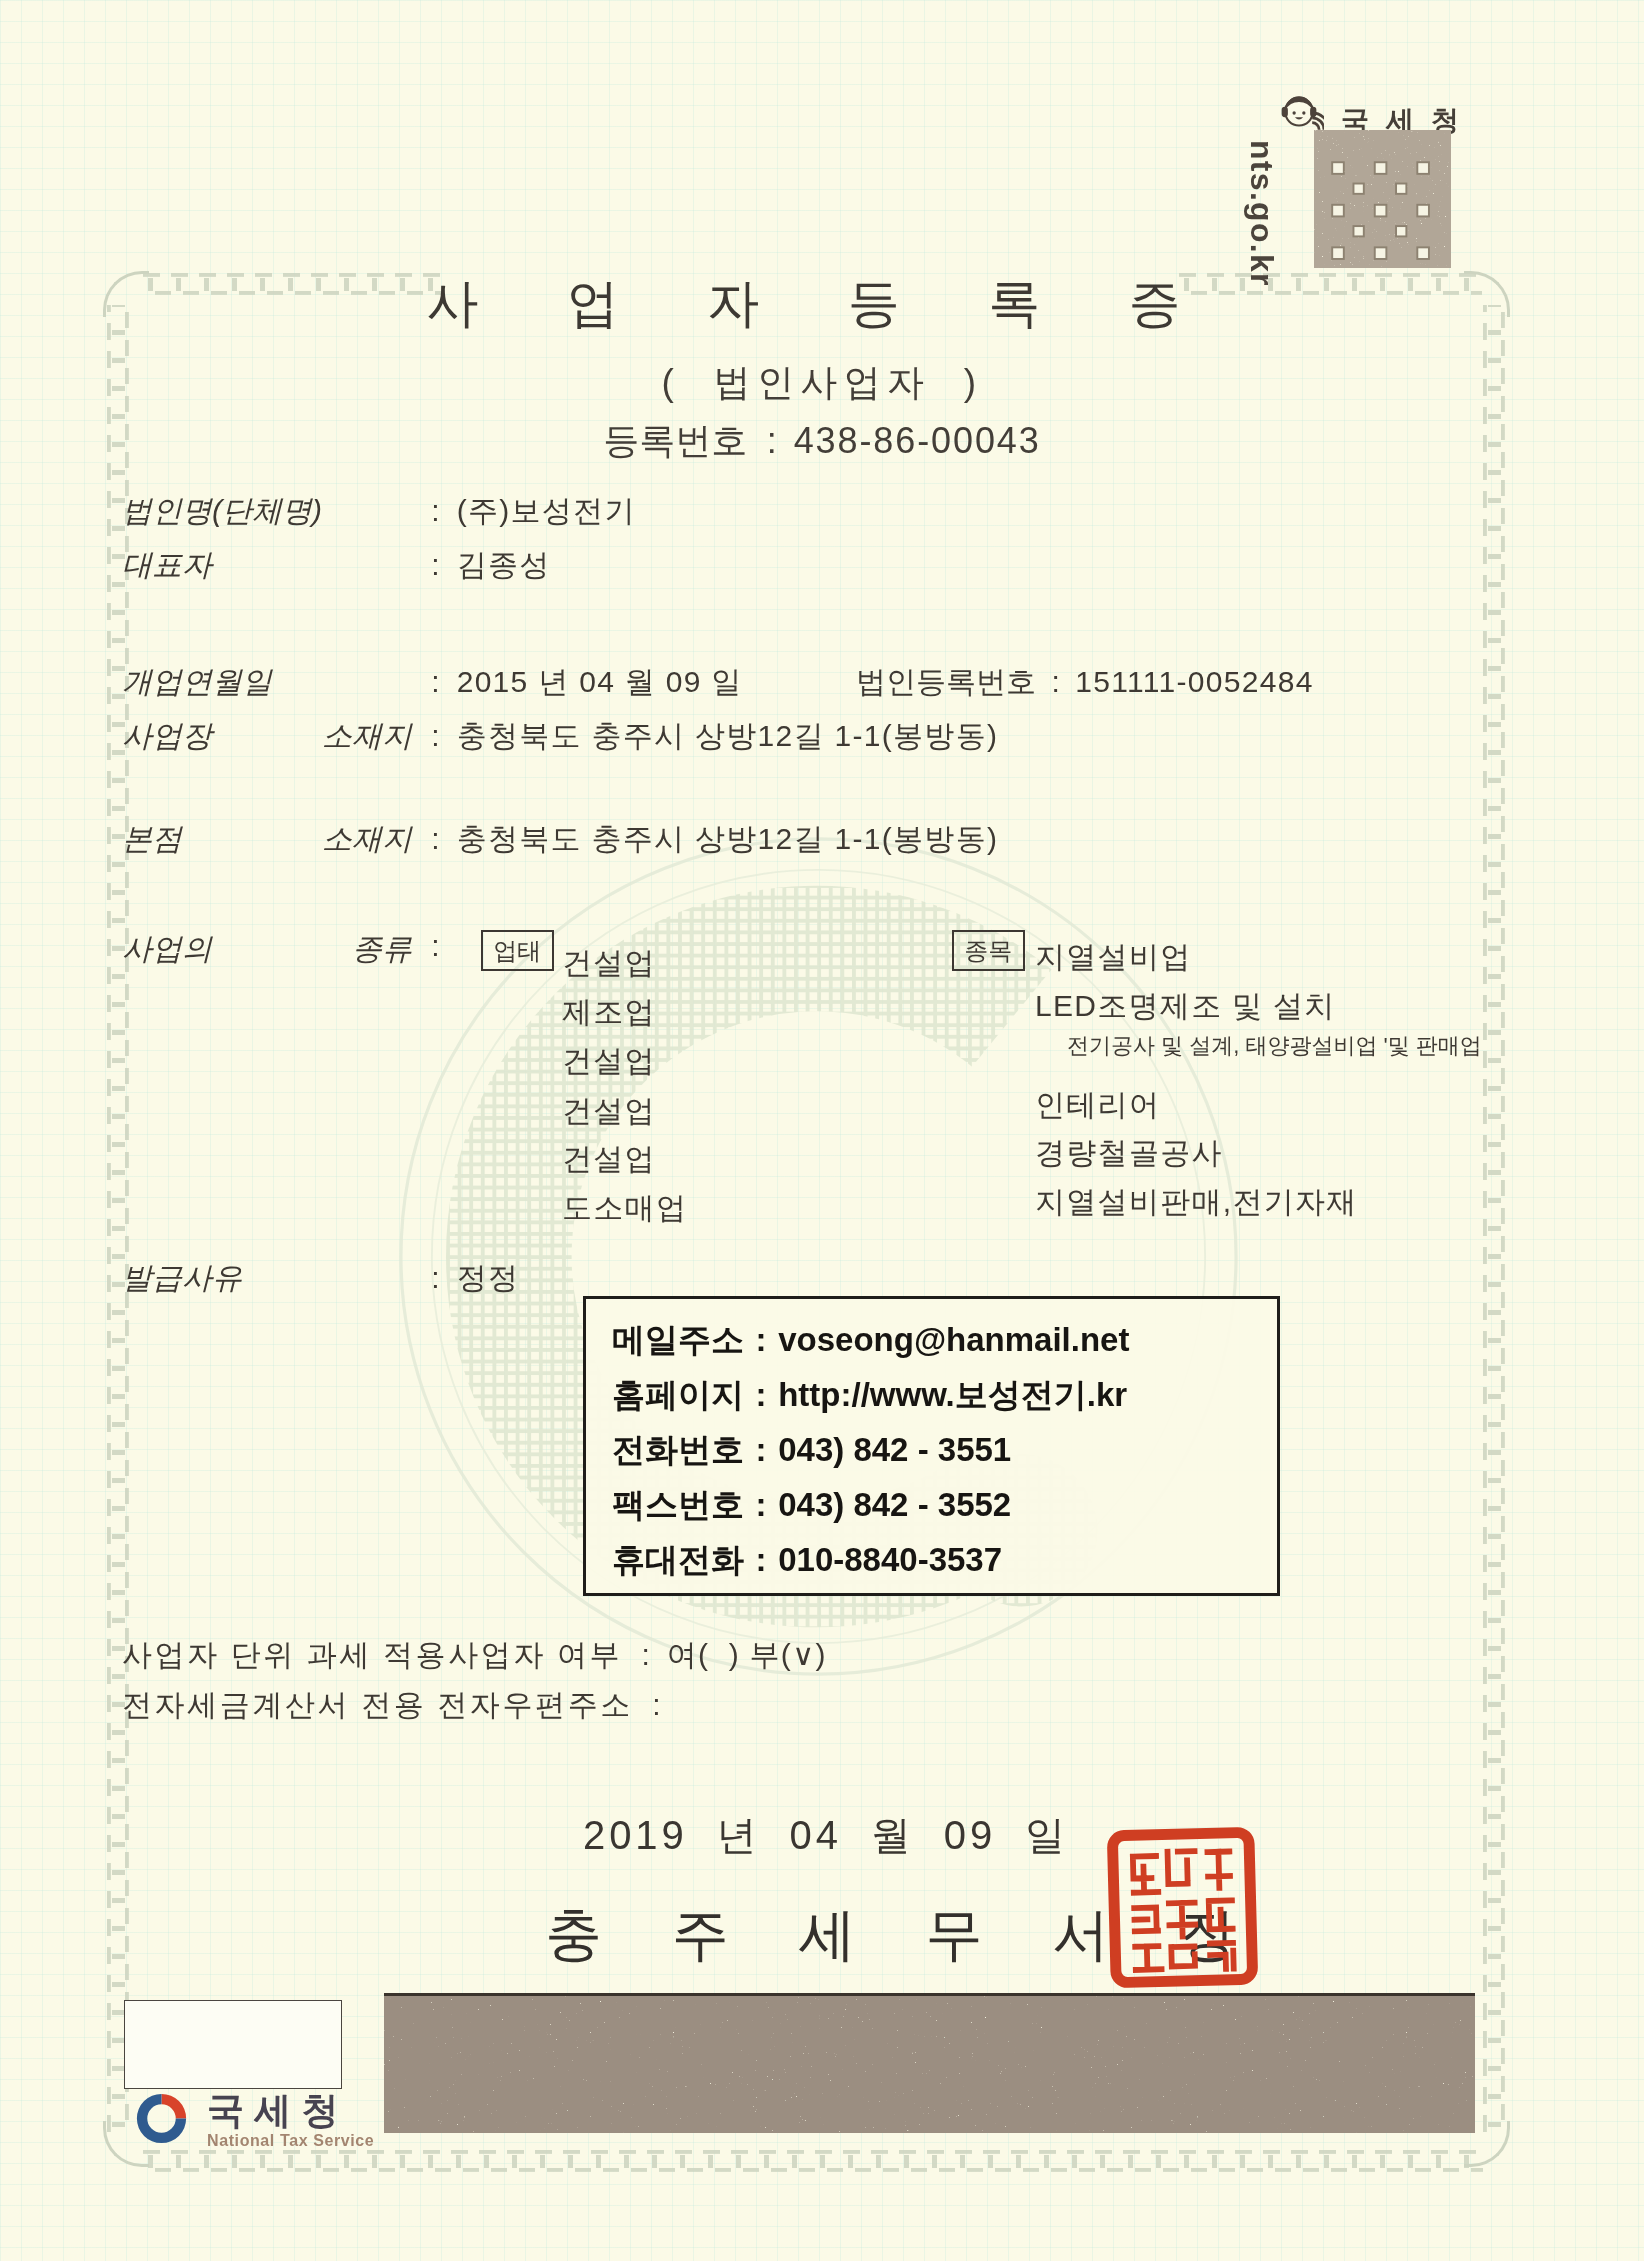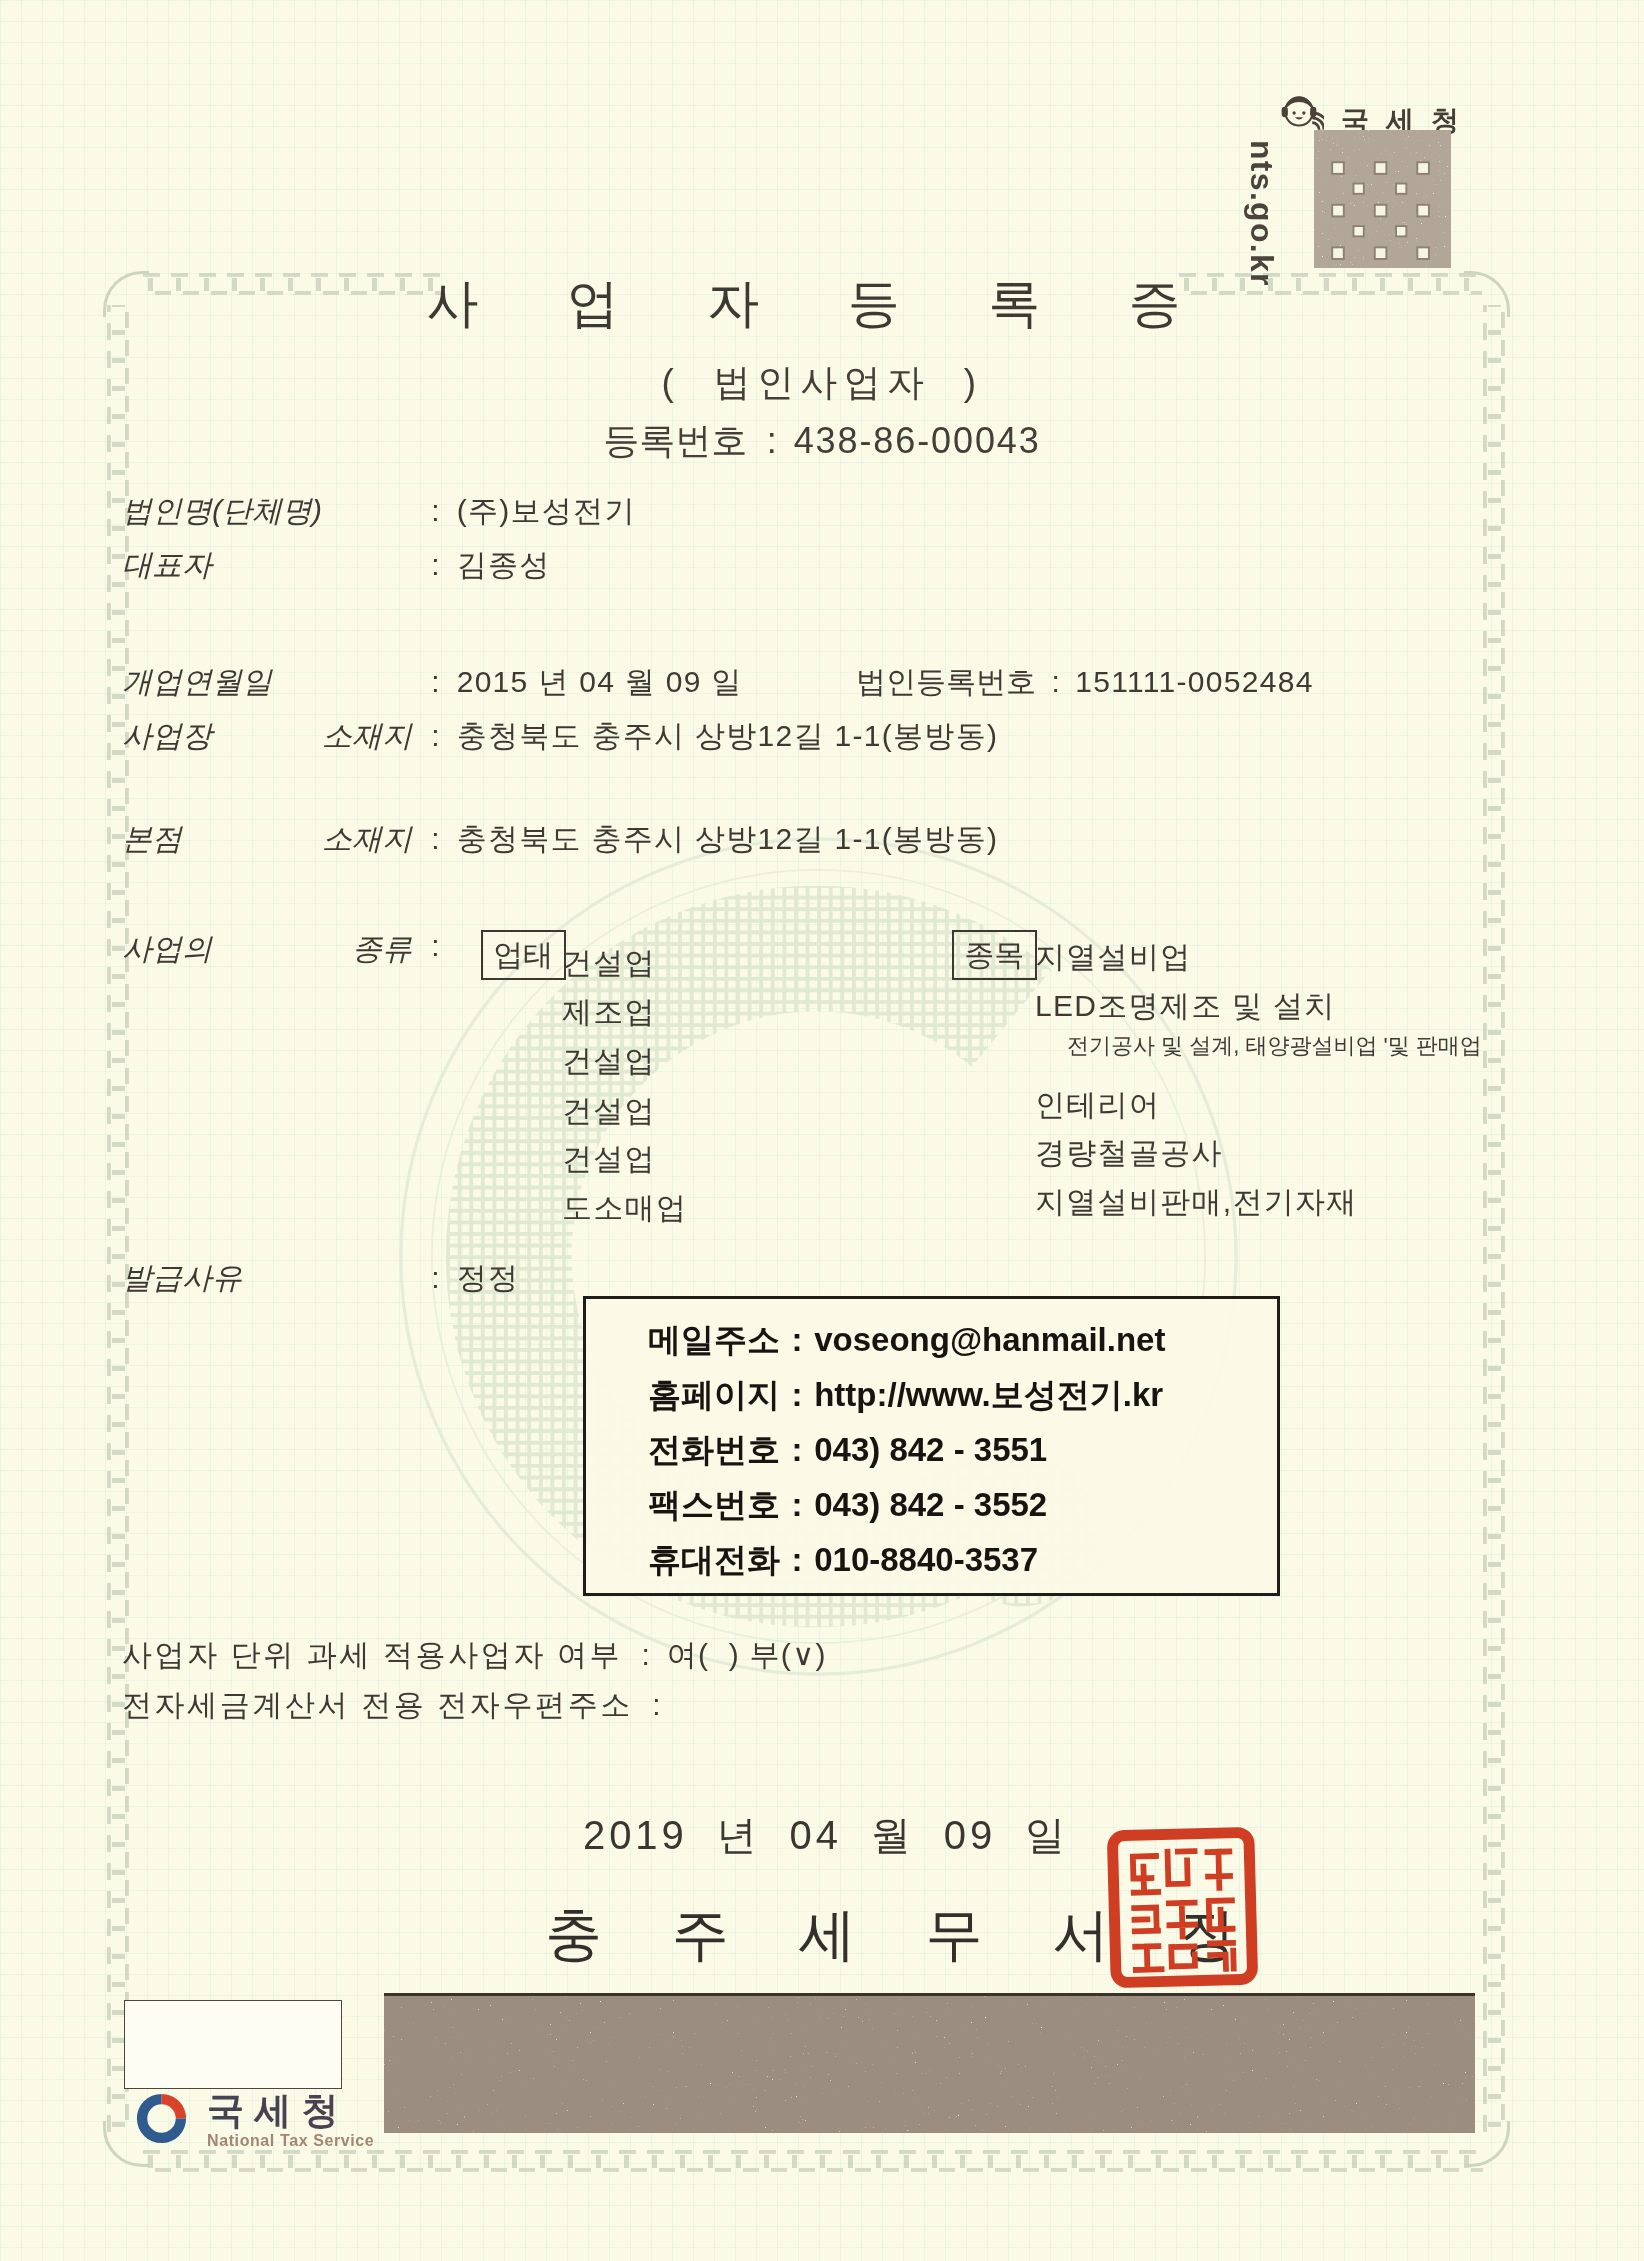--- a/index.html
+++ b/index.html
@@ -72,37 +72,37 @@
   .row-ceo{top:545px;}
   .row-open{top:662px;}
   .row-baddr{top:716px;}
   .row-haddr{top:819px;}
   .row-btype{top:929px;}
   .row-reason{top:1258px;}
   .second{position:absolute;left:734px;top:0;white-space:pre;}
   .second .colon{margin:0 15.5px;}
 
   
-  .typebox{position:absolute;font-size:30px;border:2.6px solid #3c3732;padding:2.6px 10.3px;
+  .typebox{position:absolute;font-size:24px;border:2.6px solid #3c3732;padding:2.6px 10.3px;
     white-space:pre;color:#3e3933;background:transparent;}
   .box-uptae{left:481px;top:930px;}
   .box-jongmok{left:952px;top:930px;}
   .typelist{position:absolute;top:937px;height:309px;}
   .list-uptae{left:562px;width:361px;margin-top:6px;}
   .list-jongmok{left:1035px;width:425px;}
   .bt-item{position:absolute;left:0;font-size:30px;letter-spacing:1.3px;white-space:pre;}
   .t0{top:0;}.t1{top:49px;}.t2{top:98px;}.t3{top:148px;}.t4{top:196px;}.t5{top:245px;}
   .bt-item.small{top:95px;font-size:22px;line-height:27px;letter-spacing:0;
     width:425px;white-space:normal;margin-left:32px;}
 
   
   .contactbox{position:absolute;left:583px;top:1296px;width:697px;height:300px;
     border:3.2px solid #1f1d1a;background:rgba(251,250,231,0.94);box-sizing:border-box;
     padding:19.3px 0 0 26px;color:#171512;}
-  .crow{height:55px;font-size:33px;font-weight:700;white-space:pre;margin-left:36px;}
+  .crow{height:55px;font-size:33px;font-weight:700;white-space:pre;}
   .crow .colon{margin:0 11.6px;}
 
   
   .row-unit{top:1635px;font-size:30px;}
   .row-einv{top:1685px;font-size:30px;}
   .plain-label{letter-spacing:2.6px;}
 
   
   .issue-date{position:absolute;left:583px;top:1808px;font-size:40px;font-weight:500;
     letter-spacing:3.9px;word-spacing:14px;color:#3a3631;white-space:pre;}

